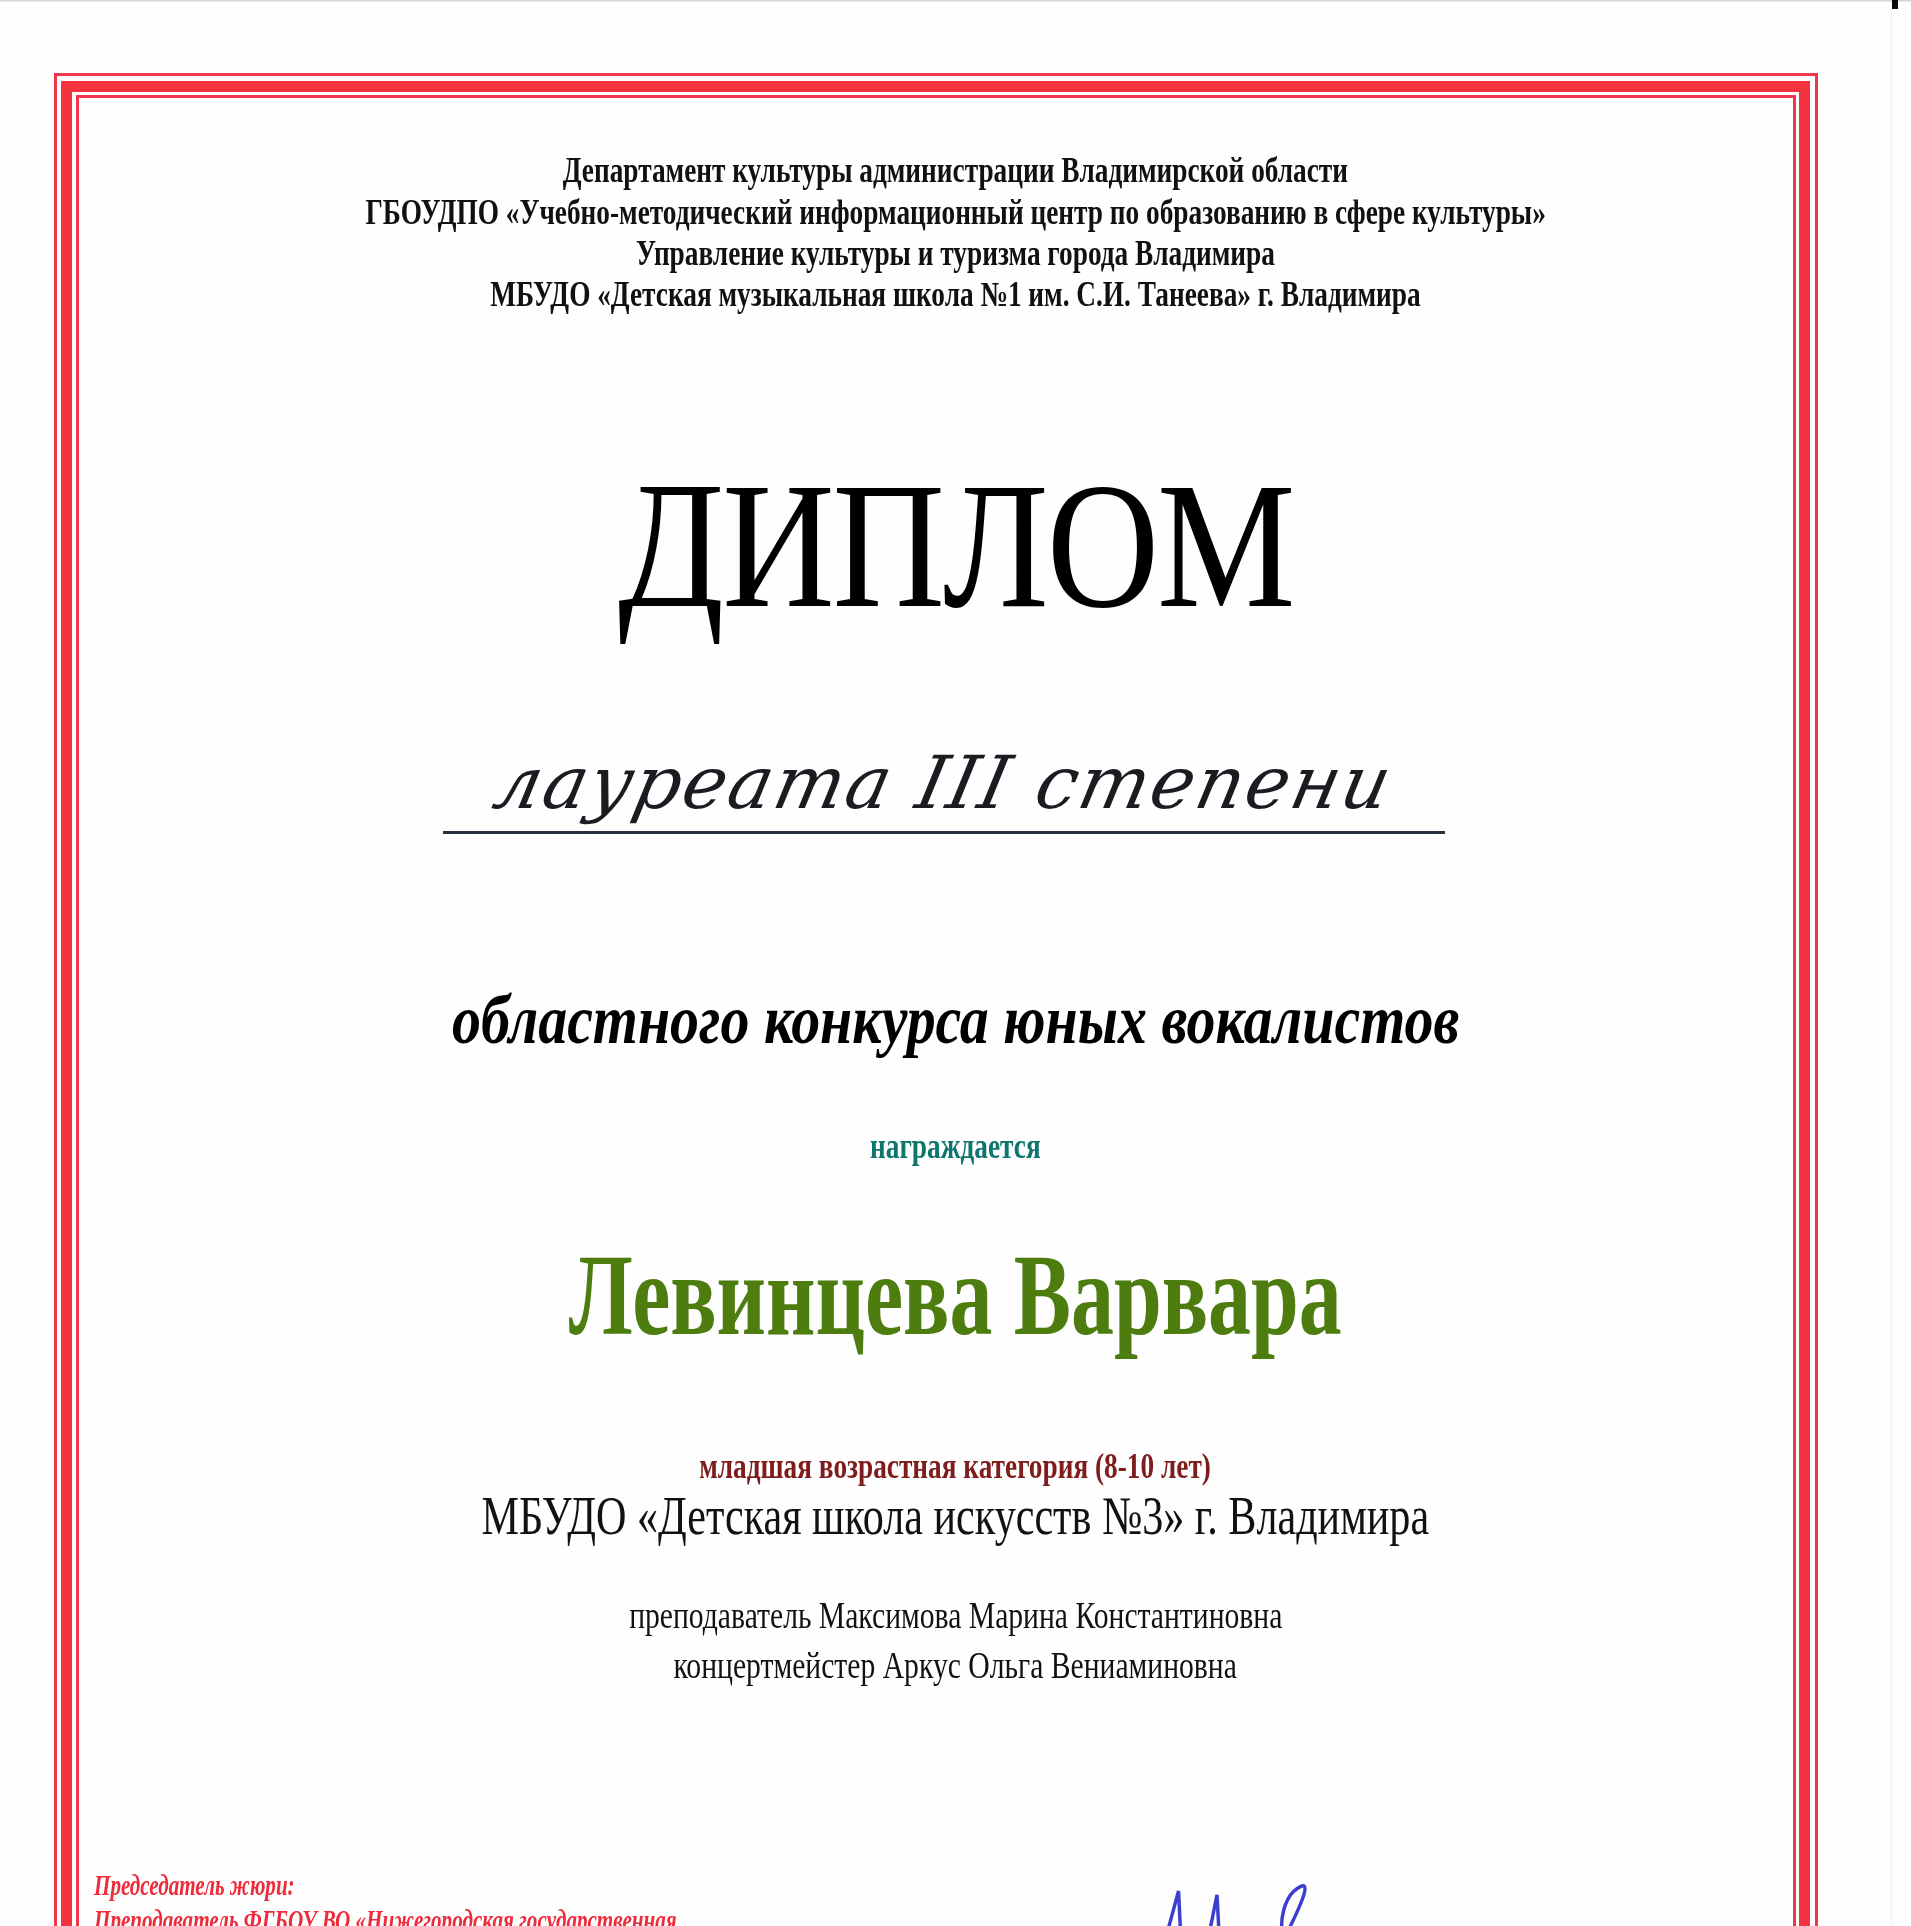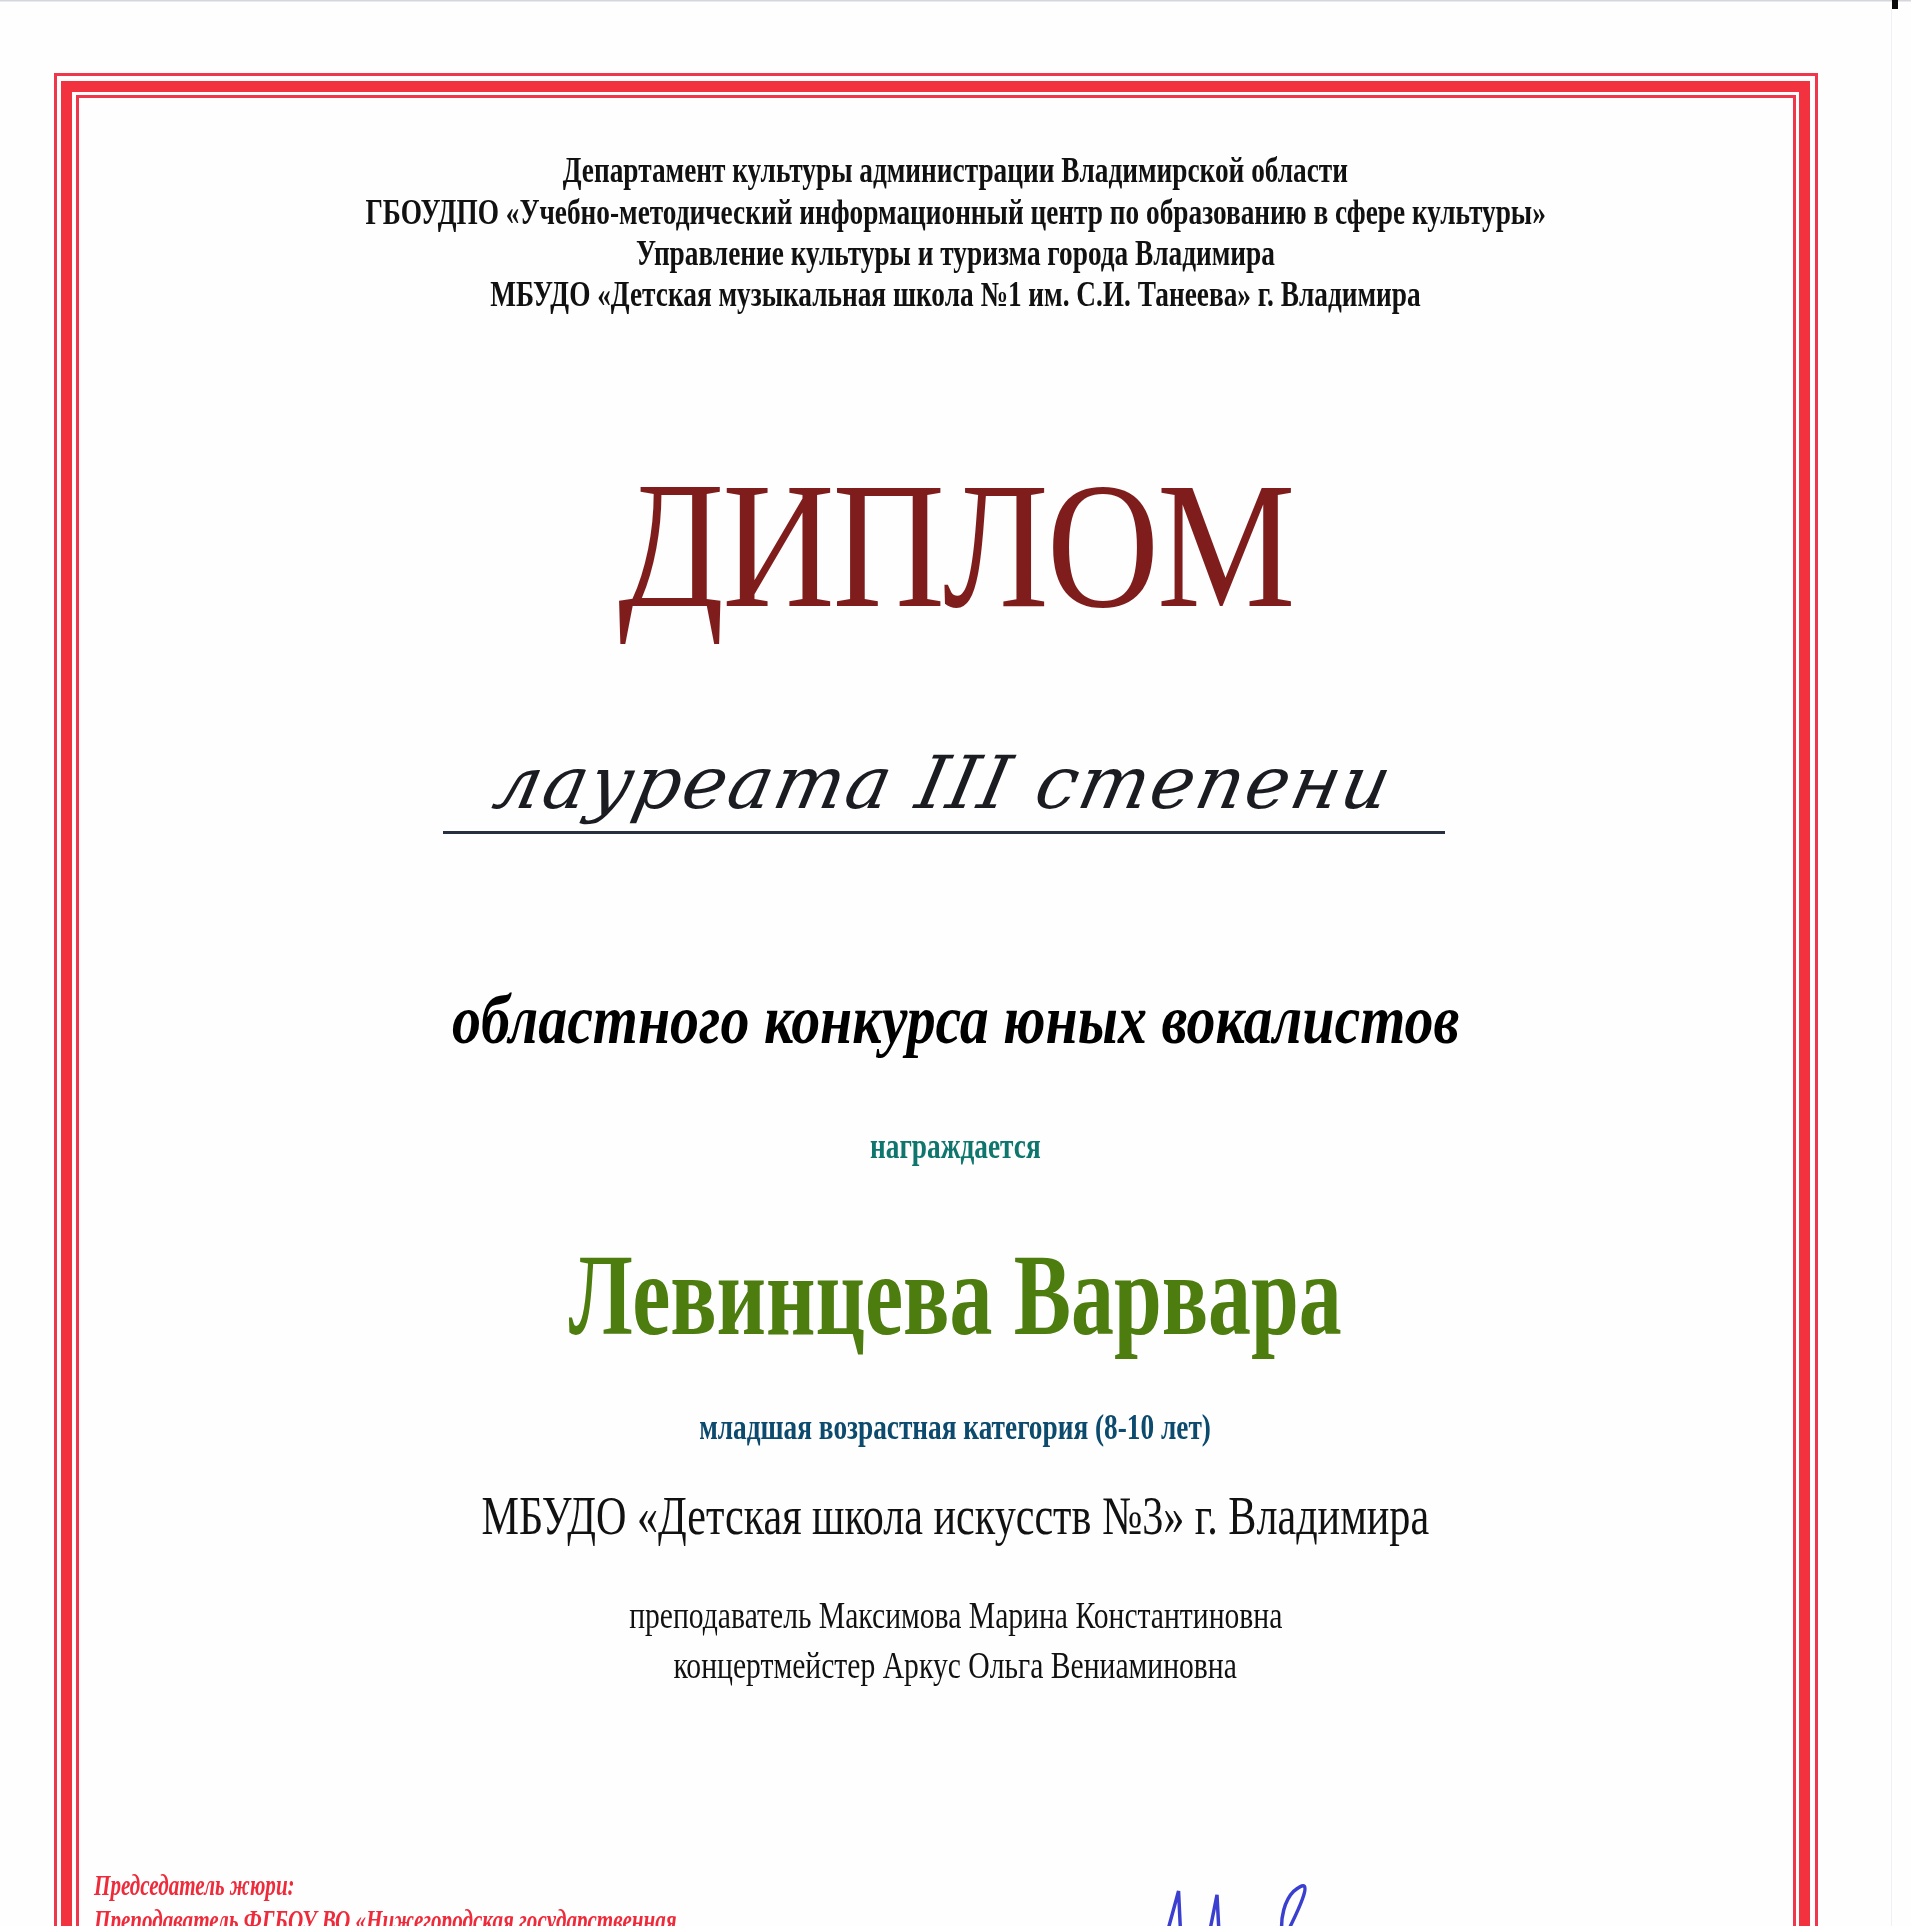--- a/index.html
+++ b/index.html
@@ -14,28 +14,28 @@
   
   .frame-outer { position: absolute; left: 54px; top: 73px; width: 1764px; height: 2547px; border: 3.5px solid #f0364a; box-sizing: border-box; }
   .frame-band  { position: absolute; left: 61px; top: 81px; width: 1749px; height: 2532px; border: 11.6px solid #f2323f; box-sizing: border-box; }
   .frame-inner { position: absolute; left: 76px; top: 95px; width: 1720px; height: 2503px; border: 3.1px solid #f0364a; box-sizing: border-box; }
 
   .center { position: absolute; left: 0; width: 1911px; text-align: center; white-space: nowrap; }
   .serif  { font-family: "Liberation Serif", "DejaVu Serif", serif; }
   .cond   { display: inline-block; transform: scaleX(0.78); transform-origin: center; }
 
   .hdr { font-weight: bold; font-size: 35px; color: #111; line-height: 1; }
-  .title { font-size: 181px; color: #7f1d1d; line-height: 1; letter-spacing: -2.3px; }
+  .title { font-size: 181px; color: #000000; line-height: 1; letter-spacing: -2.3px; }
   .hand-wrap { position: absolute; left: 443px; top: 728px; width: 1002px; height: 123px; }
   .hand-text { position: absolute; left: 0; top: 11.6px; width: 1002px; text-align: center; font-family: "DejaVu Serif", serif; font-style: italic; font-size: 73px; color: #1a1c22; letter-spacing: 2.3px; transform: skewX(-12deg); white-space: nowrap; }
   .hand-line { position: absolute; left: 0; top: 103px; width: 1002px; height: 2.7px; background: #273040; }
   .subtitle { font-weight: bold; font-style: italic; font-size: 69px; color: #000000; line-height: 1; }
   .awarded { font-weight: bold; font-size: 35px; color: #0f766e; }
   .name { font-weight: bold; font-size: 116px; color: #4d7c0f; line-height: 1; }
-  .age { font-weight: bold; font-size: 35px; color: #0c4a6e; }
+  .age { font-weight: bold; font-size: 35px; color: #7f1d1d; margin-top: 39px; }
   .school { font-weight: normal; font-size: 54px; color: #111; }
   .person { font-weight: normal; font-size: 38px; color: #111; }
 
   .jury { position: absolute; left: 94px; font-family: "Liberation Serif", serif; font-style: italic; font-weight: bold; color: #ee2b3a; font-size: 28.5px; line-height: 1; white-space: nowrap; }
   .jury .cj { display: inline-block; transform: scaleX(0.74); transform-origin: left center; }
   .jury-head { text-decoration: underline; text-decoration-thickness: 2.3px; text-underline-offset: 3.9px; text-align: right; }
 
   .signature { position: absolute; }
 </style>
 </head>

